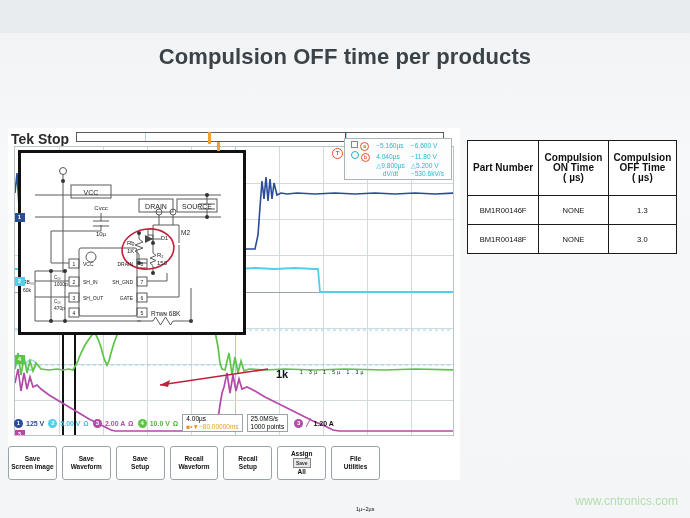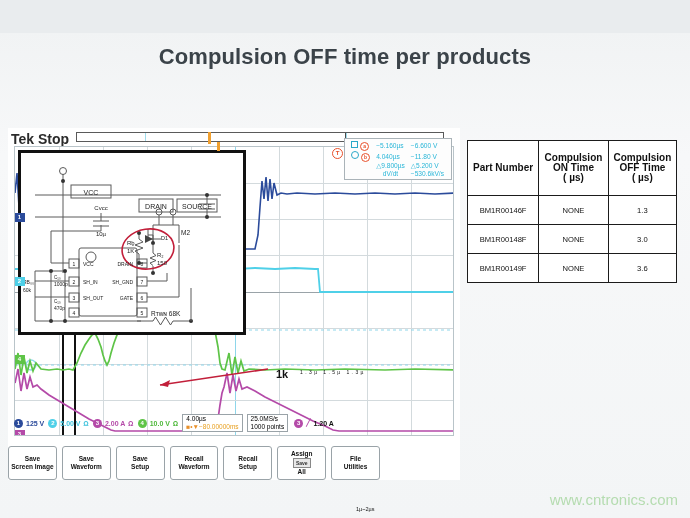--- a/index.html
+++ b/index.html
@@ -151,21 +151,21 @@
     font-weight:bold;
   }
   .tbl thead th{height:46px;line-height:10px;font-size:10px;}
   .tbl tbody td{height:20px;font-weight:normal;}
   .tbl .colA{width:76px;}
   .tbl .colB{width:68px;}
   .tbl .colC{width:66px;}
 
   .watermark{
     position:absolute;right:12px;bottom:10px;
-    font-size:15px;color:#b5dcb0;
+    font-size:12px;color:#b5dcb0;
   }
 </style>
 </head>
 <body>
 
 <div class="page">
 
   <div class="topbar"></div>
 
   <div class="title">Compulsion OFF time per products</div>
@@ -522,22 +522,17 @@
       <tr>
         <td>BM1R00146F</td>
         <td>NONE</td>
         <td>1.3</td>
       </tr>
       <tr>
         <td>BM1R00148F</td>
         <td>NONE</td>
         <td>3.0</td>
       </tr>
-      <tr>
-        <td>BM1R00149F</td>
-        <td>NONE</td>
-        <td>3.6</td>
-      </tr>
     </tbody>
   </table>
 
   <div class="watermark">www.cntronics.com</div>
 </div>
 
 </body></html>

